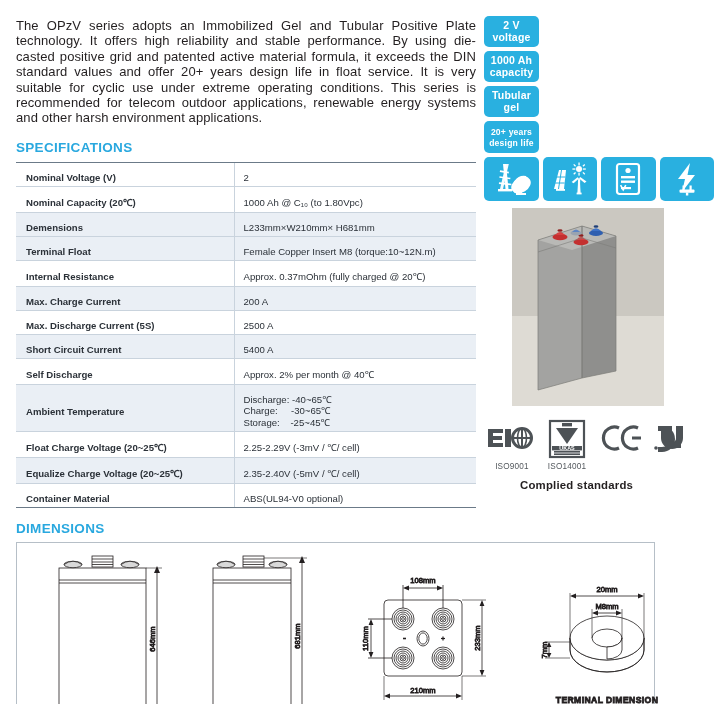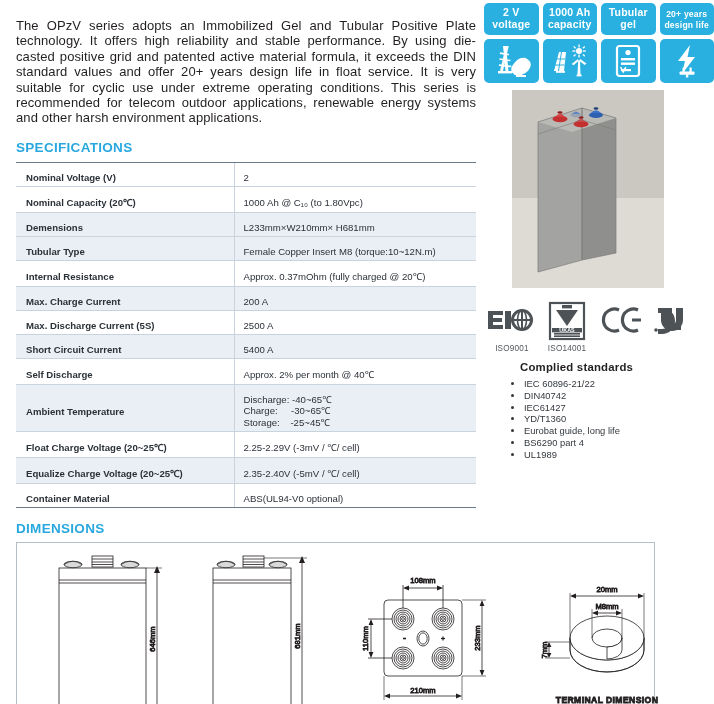--- a/index.html
+++ b/index.html
@@ -79,21 +79,22 @@
   #right-col {
     position: absolute;
     left: 484px; top: 0;
     width: 230px;
   }
 
   
   #feature-badges {
     display: flex;
     gap: 4px;
-    padding-top: 3px;
+    padding-top: 16px;
+    flex-direction: column;
   }
   .badge {
     background: #29b0e0;
     border-radius: 5px;
     color: #ffffff;
     font-size: 10.5px;
     font-weight: bold;
     text-align: center;
     padding: 3px 2px 4px 2px;
     line-height: 12px;
@@ -178,21 +179,21 @@
         </tr>
         <tr>
           <td class="lbl">Nominal Capacity (20℃)</td>
           <td class="val">1000 Ah @ C₁₀ (to 1.80Vpc)</td>
         </tr>
         <tr class="alt">
           <td class="lbl">Demensions</td>
           <td class="val">L233mm×W210mm× H681mm</td>
         </tr>
         <tr class="alt">
-          <td class="lbl">Tubular Type</td>
+          <td class="lbl">Terminal Float</td>
           <td class="val">Female Copper Insert M8 (torque:10~12N.m)</td>
         </tr>
         <tr>
           <td class="lbl">Internal Resistance</td>
           <td class="val">Approx. 0.37mOhm (fully charged @ 20℃)</td>
         </tr>
         <tr class="alt">
           <td class="lbl">Max. Charge Current</td>
           <td class="val">200 A</td>
         </tr>
@@ -552,22 +553,13 @@
         <path d="M178 11 a13 13 0 0 1 0 26 h-4 v-5 h4 a8 8 0 0 0 0 -16 h-4 v-5 Z"></path>
         <path d="M182 11 h6 v17 h9 v5 h-15 Z"></path>
         <path d="M192 11 h7 v12 a11 11 0 0 1 -22 0 v-12 h7 v12 a4 4 0 0 0 8 0 Z"></path>
       </g>
       <text class="cert-cap" x="28" y="54" text-anchor="middle" font-size="8.2" fill="#53585d" font-family="Liberation Sans, sans-serif">ISO9001</text>
       <text class="cert-cap" x="83" y="54" text-anchor="middle" font-size="8.2" fill="#53585d" font-family="Liberation Sans, sans-serif">ISO14001</text>
     </svg>
   </div>
 
   <div id="standards-title">Complied standards</div>
-  <ul id="standards-list">
-      <li>IEC 60896-21/22</li>
-      <li>DIN40742</li>
-      <li>IEC61427</li>
-      <li>YD/T1360</li>
-      <li>Eurobat guide, long life</li>
-      <li>BS6290 part 4</li>
-      <li>UL1989</li>
-    </ul>
 </div>
 
 </body></html>

